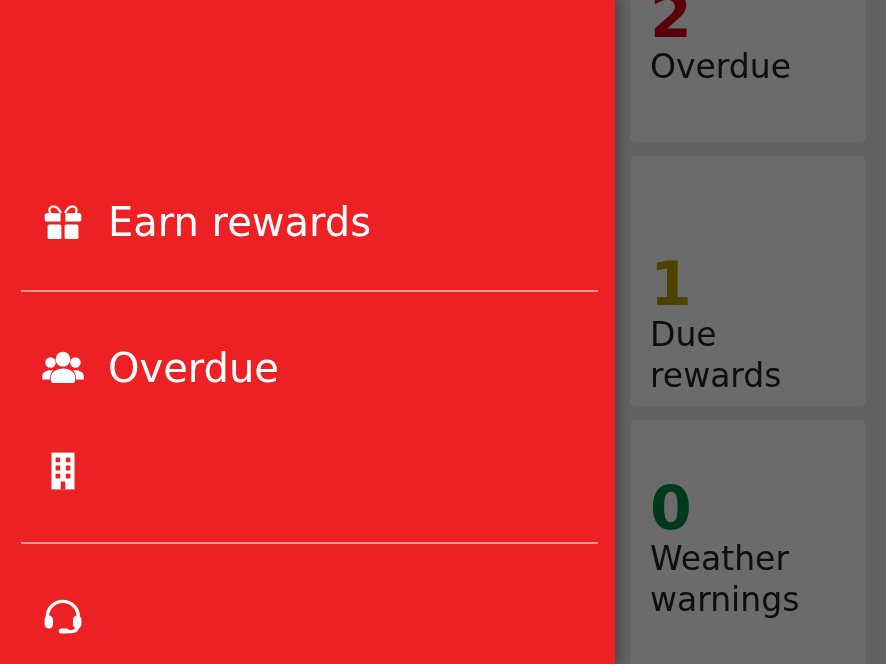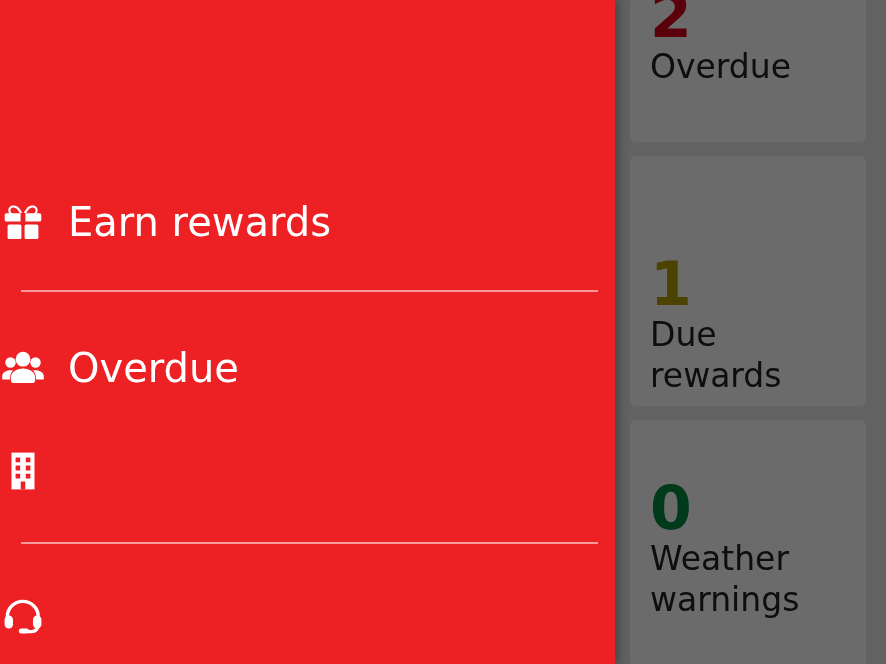--- a/index.html
+++ b/index.html
@@ -84,20 +84,21 @@
     box-shadow: 3px 0 10px rgba(0,0,0,0.35);
   }
   .menu-item {
     position: absolute;
     left: 0;
     width: 615px;
     height: 76px;
     display: flex;
     align-items: center;
     box-sizing: border-box;
+    padding-left: 40px;
   }
   .menu-icon {
     width: 46px;
     height: 46px;
     flex: 0 0 46px;
     display: flex;
     align-items: center;
     justify-content: center;
     margin-right: 22px;
   }

